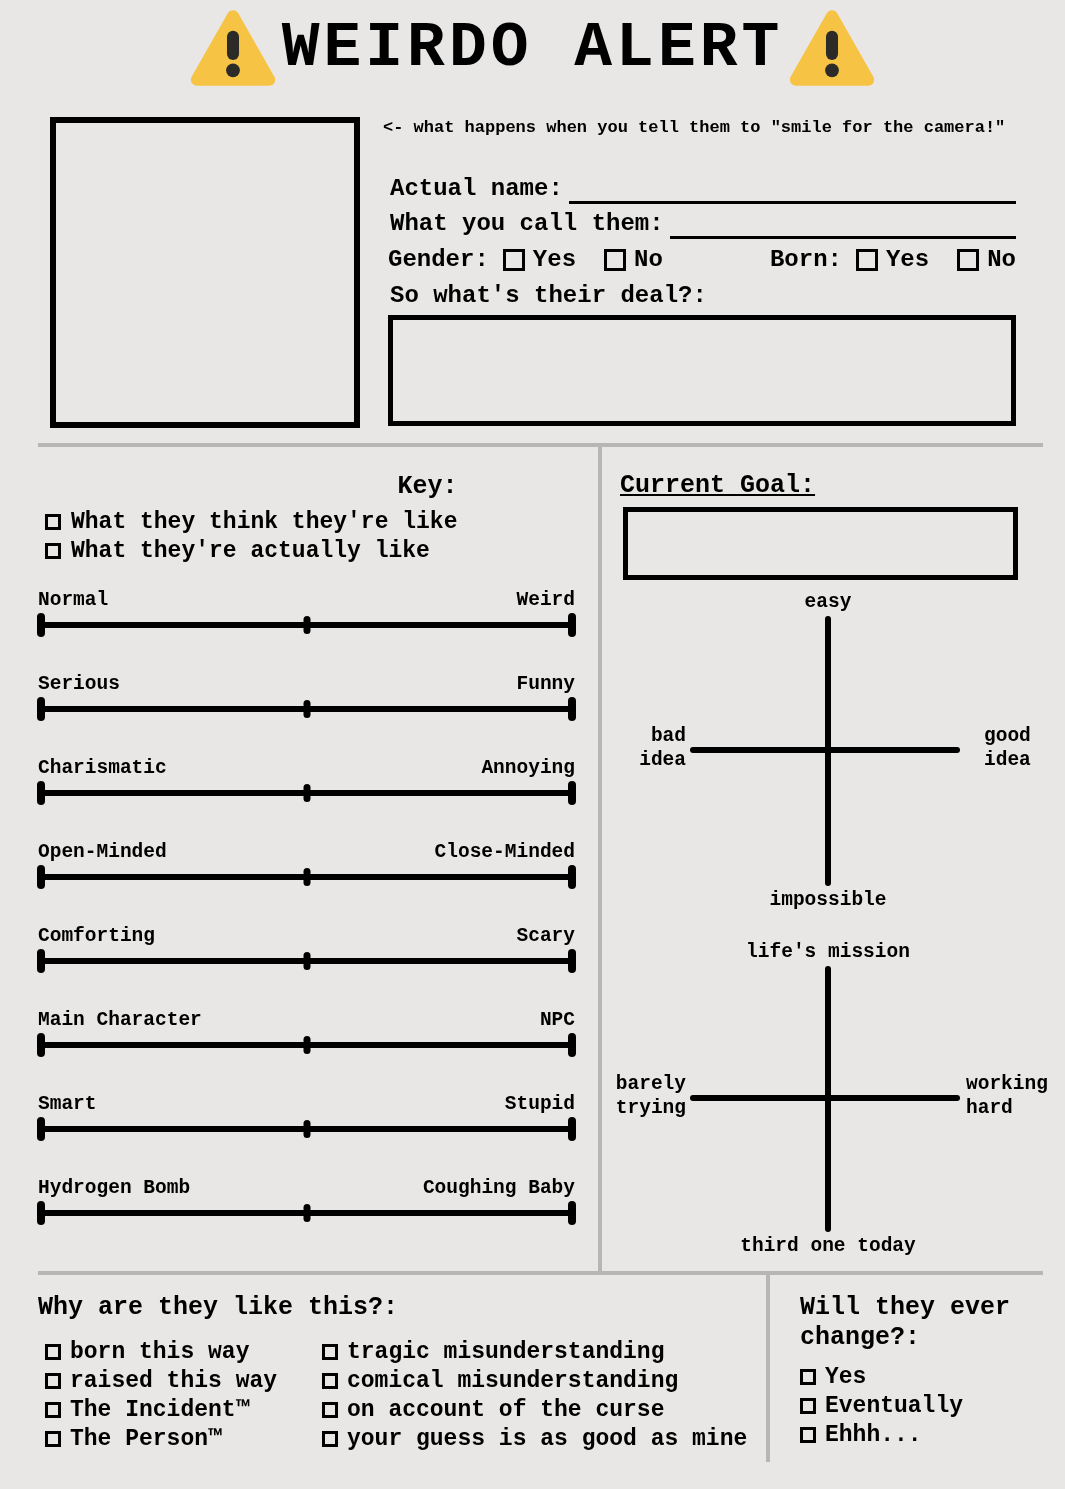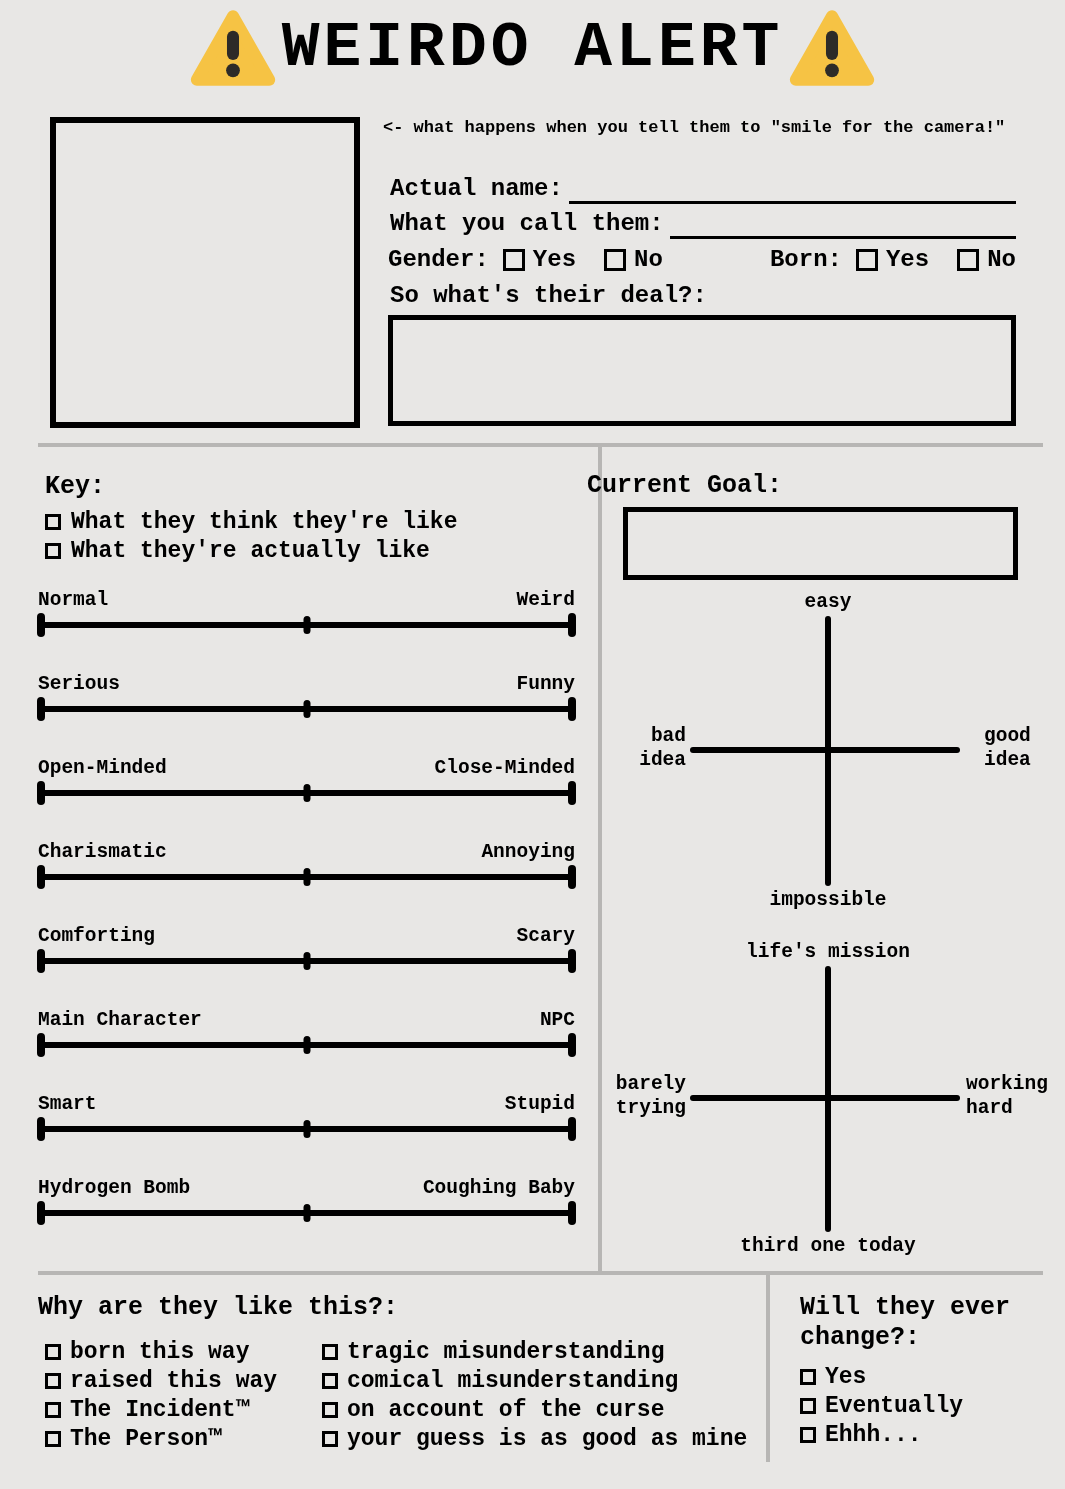--- a/index.html
+++ b/index.html
@@ -57,42 +57,42 @@
     position:absolute; display:block;
     border:5px solid #000; background:transparent; resize:none;
     font:inherit; font-size:20px; padding:6px 8px; outline:none;
   }
   
   .hdiv, .vdiv { position:absolute; background:#b7b6b4; }
   
   .key-block { position:absolute; left:45px; top:472px; }
   .section-heading { font-size:25px; line-height:30px; }
   .key-row { display:flex; align-items:center; gap:10px; height:29px; font-size:23px; white-space:nowrap; }
-  .key-block .section-heading { margin-bottom:5px; }
+  .key-block .section-heading { margin-bottom:5px;text-align:right; }
   
   .sliders { position:absolute; left:38px; top:588px; width:537px; }
   .slider-row { height:84px; }
   .slider-labels {
     display:flex; justify-content:space-between;
     font-size:19.5px; line-height:24px; white-space:nowrap;
   }
   .slider-bar {
     position:relative; height:6px; background:#000; border-radius:3px;
     margin-top:10px; cursor:pointer;
   }
   .slider-bar .cap, .slider-bar .tick {
     position:absolute; background:#000; border-radius:4px;
     top:50%; transform:translateY(-50%);
   }
   .slider-bar .cap { width:8px; height:24px; }
   .slider-bar .cap.left { left:-1px; }
   .slider-bar .cap.right { right:-1px; }
   .slider-bar .tick { width:7px; height:18px; left:50%; transform:translate(-50%,-50%); }
   
-  .goal-heading { position:absolute; left:587px; top:471px; }
+  .goal-heading { position:absolute; left:620px; top:471px;text-decoration:underline; }
   .quad { position:absolute; }
   .quad .vline, .quad .hline { position:absolute; background:#000; border-radius:3px; }
   .quad .vline { width:6px; }
   .quad .hline { height:6px; }
   .axis-label {
     position:absolute; font-size:19.5px; line-height:24px;
     white-space:pre-line; text-align:center;
   }
   .axis-label.left { text-align:right; }
   .axis-label.right { text-align:left; }
@@ -196,34 +196,34 @@
       </div>
       <div class="slider-bar">
         <span class="cap left"></span>
           <span class="tick"></span>
           <span class="cap right"></span>
       </div>
     </div>
 
     <div class="slider-row">
       <div class="slider-labels">
+        <span>Charismatic</span>
+        <span>Annoying</span>
+      </div>
+      <div class="slider-bar">
+        <span class="cap left"></span>
+          <span class="tick"></span>
+          <span class="cap right"></span>
+      </div>
+    </div>
+
+    <div class="slider-row">
+      <div class="slider-labels">
         <span>Open-Minded</span>
         <span>Close-Minded</span>
-      </div>
-      <div class="slider-bar">
-        <span class="cap left"></span>
-          <span class="tick"></span>
-          <span class="cap right"></span>
-      </div>
-    </div>
-
-    <div class="slider-row">
-      <div class="slider-labels">
-        <span>Charismatic</span>
-        <span>Annoying</span>
       </div>
       <div class="slider-bar">
         <span class="cap left"></span>
           <span class="tick"></span>
           <span class="cap right"></span>
       </div>
     </div>
 
     <div class="slider-row">
       <div class="slider-labels">

